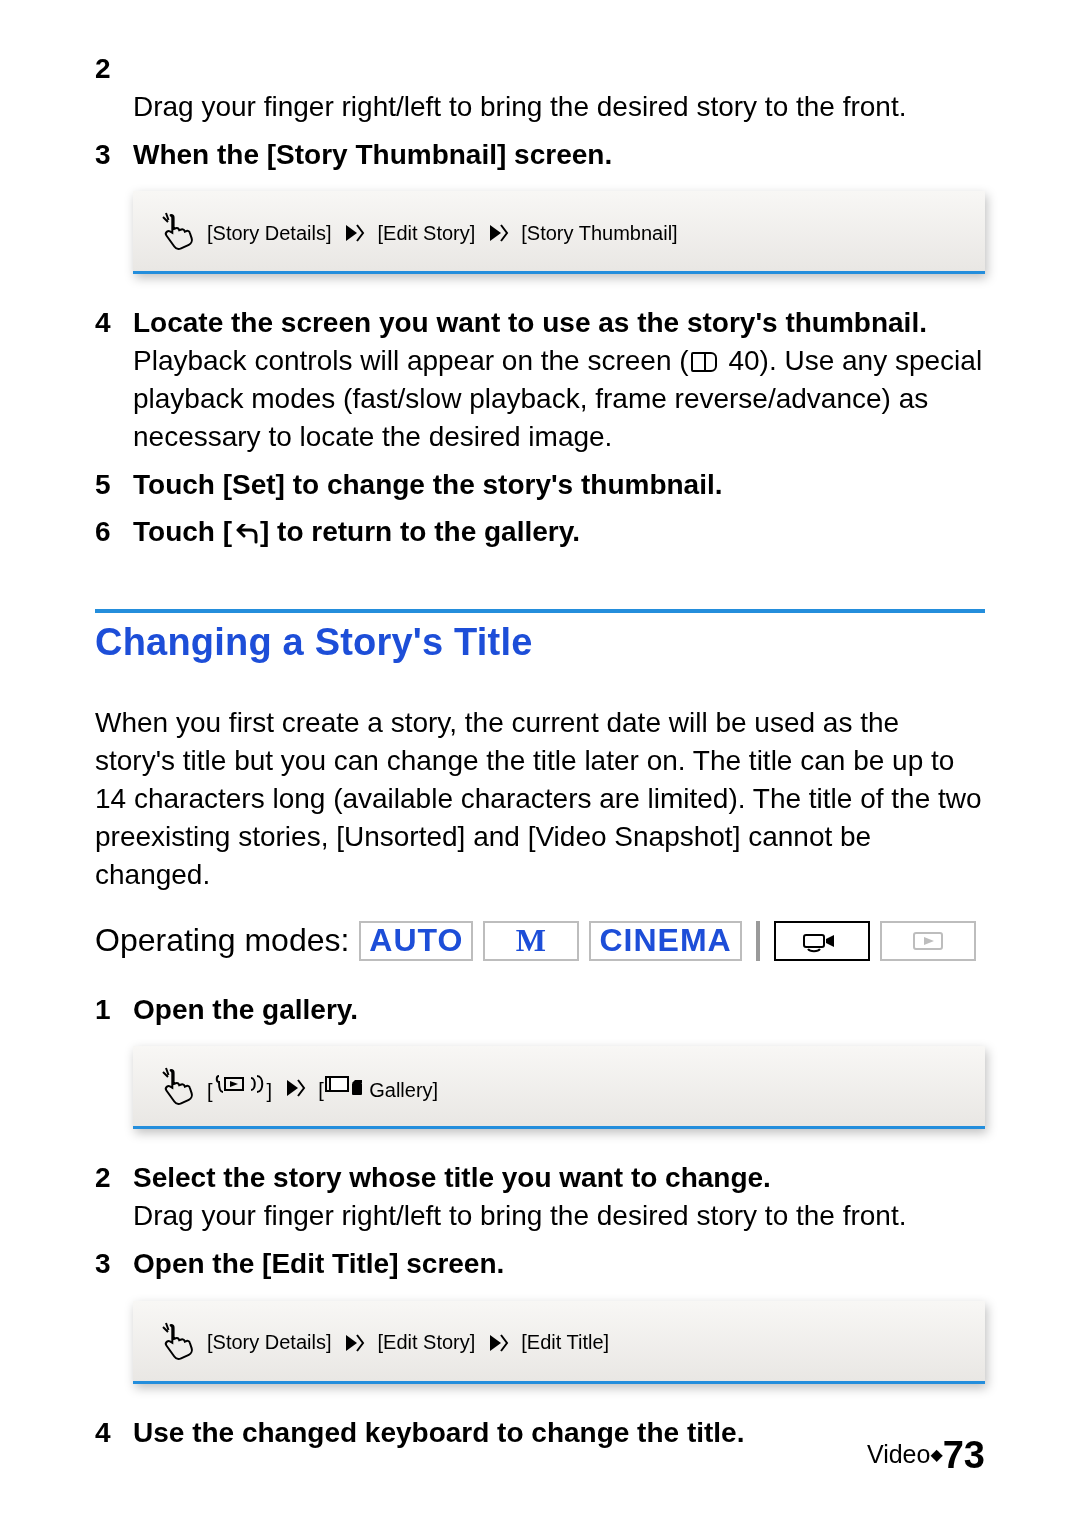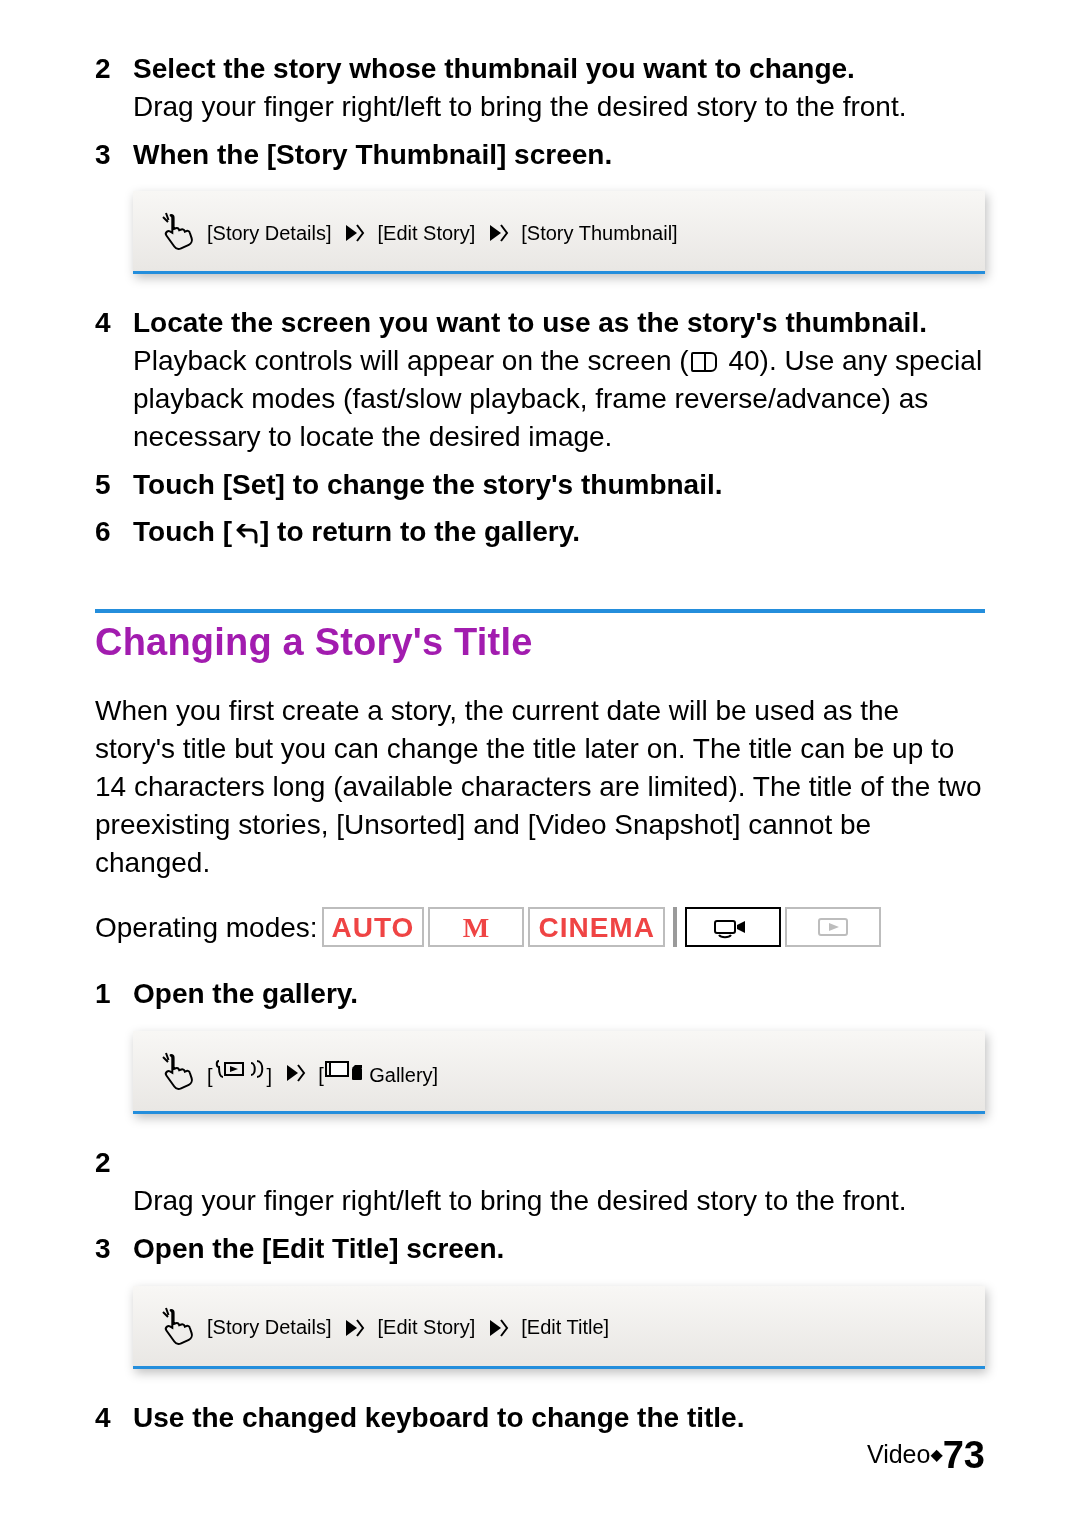--- a/index.html
+++ b/index.html
@@ -78,46 +78,46 @@
   }
   .half-chevron svg { width: 22px; height: 22px; display: block; }
 
   
   .section-rule {
     border: none;
     border-top: 4px solid #248edc;
     margin: 56px 0 4px 0;
   }
   h2.section-title {
-    margin: 0 0 24px 0;
+    margin: 0 0 36px 0;
     font-family: "Helvetica Neue Condensed", "Arial Narrow", Arial, sans-serif;
     font-stretch: condensed;
     font-weight: 700;
     font-size: 38px;
     letter-spacing: 0.2px;
-    color: #a21caf;
+    color: #1d4ed8;
   }
   .section-intro {
     margin: 0 0 26px 0;
   }
 
   
   .modes-row {
     display: flex;
     align-items: center;
-    gap: 4px;
+    gap: 10px;
     margin: 0 0 28px 0;
-    font-size: 28px;
+    font-size: 32px;
   }
   .mode {
     min-width: 96px;
     height: 40px;
     padding: 0 8px;
     border: 2px solid #bdbdbd;
-    color: #ef4444;
+    color: #1d4ed8;
     font-weight: 700;
     letter-spacing: 1px;
     display: inline-flex;
     align-items: center;
     justify-content: center;
     box-sizing: border-box;
   }
   .mode-sep {
     width: 4px; height: 40px;
     background: #9a9a9a;
@@ -164,21 +164,21 @@
 </head>
 <body>
 
 <div class="page">
 
   <ol class="steps">
 
     <li>
       <span class="step-num">2</span>
       <span class="step-body">
-        <span class="step-title">Select the story whose thumbnail you want to change.</span><br>
+        <br>
         <span class="step-desc">Drag your finger right/left to bring the desired story to the front.</span>
       </span>
     </li>
 
     <li>
       <span class="step-num">3</span>
       <span class="step-body">
         <span class="step-title">When the [Story Thumbnail] screen.</span>
       </span>
     </li>
@@ -304,21 +304,21 @@
           <path d="M28 10l3-3h7v3" fill="#000"></path>
         </svg>
       </span><span> Gallery]</span>
     </span>
   </div>
 
   <ol class="steps">
     <li>
       <span class="step-num">2</span>
       <span class="step-body">
-        <br>
+        <span class="step-title">Select the story whose title you want to change.</span><br>
         <span class="step-desc">Drag your finger right/left to bring the desired story to the front.</span>
       </span>
     </li>
     <li>
       <span class="step-num">3</span>
       <span class="step-body">
         <span class="step-title">Open the [Edit Title] screen.</span>
       </span>
     </li>
   </ol>

